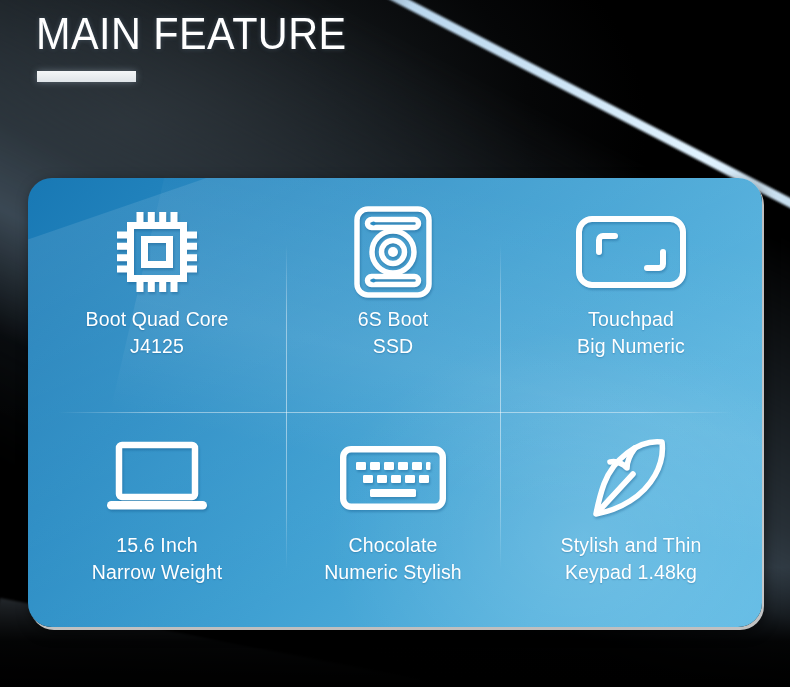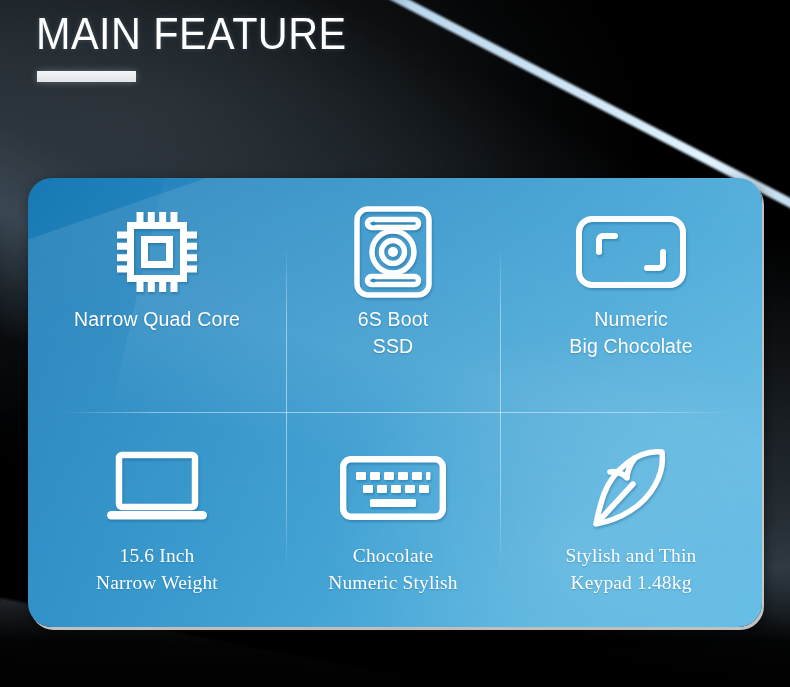--- a/index.html
+++ b/index.html
@@ -171,21 +171,21 @@
     grid-template-rows: 234px 215px;
   }
   .cell {
     position: relative;
     display: flex;
     flex-direction: column;
     align-items: center;
     justify-content: flex-start;
     padding-top: 26px;
   }
-  .cell.row2 { padding-top: 28px; font-family: Liberation Serif, serif; }
+  .cell.row2 { padding-top: 18px; }
 
   .divider {
     position: absolute;
     background: rgba(255,255,255,0.0);
     pointer-events: none;
   }
   .divider.v {
     width: 1px;
     top: 66px; height: 326px;
   }
@@ -252,21 +252,22 @@
               <rect x="19.5" y="19.5" width="53" height="53"></rect>
               <rect x="33.5" y="33.5" width="25" height="25"></rect>
               <path d="M29 6 V19.5 M40.3 6 V19.5 M51.7 6 V19.5 M63 6 V19.5"></path>
               <path d="M29 72.5 V86 M40.3 72.5 V86 M51.7 72.5 V86 M63 72.5 V86"></path>
               <path d="M6 29 H19.5 M6 40.3 H19.5 M6 51.7 H19.5 M6 63 H19.5"></path>
               <path d="M72.5 29 H86 M72.5 40.3 H86 M72.5 51.7 H86 M72.5 63 H86"></path>
             </g>
           </svg>
         </div>
         <div class="labels">
-          <span>Narrow Quad Core</span>
+          <span>Boot Quad Core</span>
+          <span class="l2">J4125</span>
         </div>
       </div>
 
       <div class="cell">
         <div class="icon-wrap">
           <svg width="80" height="94" viewBox="0 0 80 94" aria-hidden="true">
             <g fill="none" stroke="#ffffff" stroke-width="5.5">
               <rect x="4" y="4" width="72" height="86" rx="11"></rect>
               <rect x="14.5" y="14.5" width="51" height="8" rx="4"></rect>
               <rect x="14.5" y="71.5" width="51" height="8" rx="4"></rect>
@@ -288,22 +289,22 @@
         <div class="icon-wrap">
           <svg width="112" height="74" viewBox="0 0 112 74" aria-hidden="true">
             <g fill="none" stroke="#ffffff" stroke-width="6" stroke-linecap="round" stroke-linejoin="round">
               <rect x="4" y="4" width="104" height="66" rx="13"></rect>
               <path d="M24 37 V25 a4 4 0 0 1 4 -4 H40"></path>
               <path d="M88 37 V49 a4 4 0 0 1 -4 4 H72"></path>
             </g>
           </svg>
         </div>
         <div class="labels">
-          <span>Numeric</span>
-          <span class="l2">Big Chocolate</span>
+          <span>Touchpad</span>
+          <span class="l2">Big Numeric</span>
         </div>
       </div>
 
       <div class="cell row2">
         <div class="icon-wrap">
           <svg width="108" height="78" viewBox="0 0 108 78" aria-hidden="true">
             <g fill="none" stroke="#ffffff" stroke-width="6.5" stroke-linejoin="round">
               <rect x="16" y="6" width="76" height="52" rx="3"></rect>
             </g>
             <rect x="4" y="62" width="100" height="8.5" rx="4.25" fill="#ffffff"></rect>

